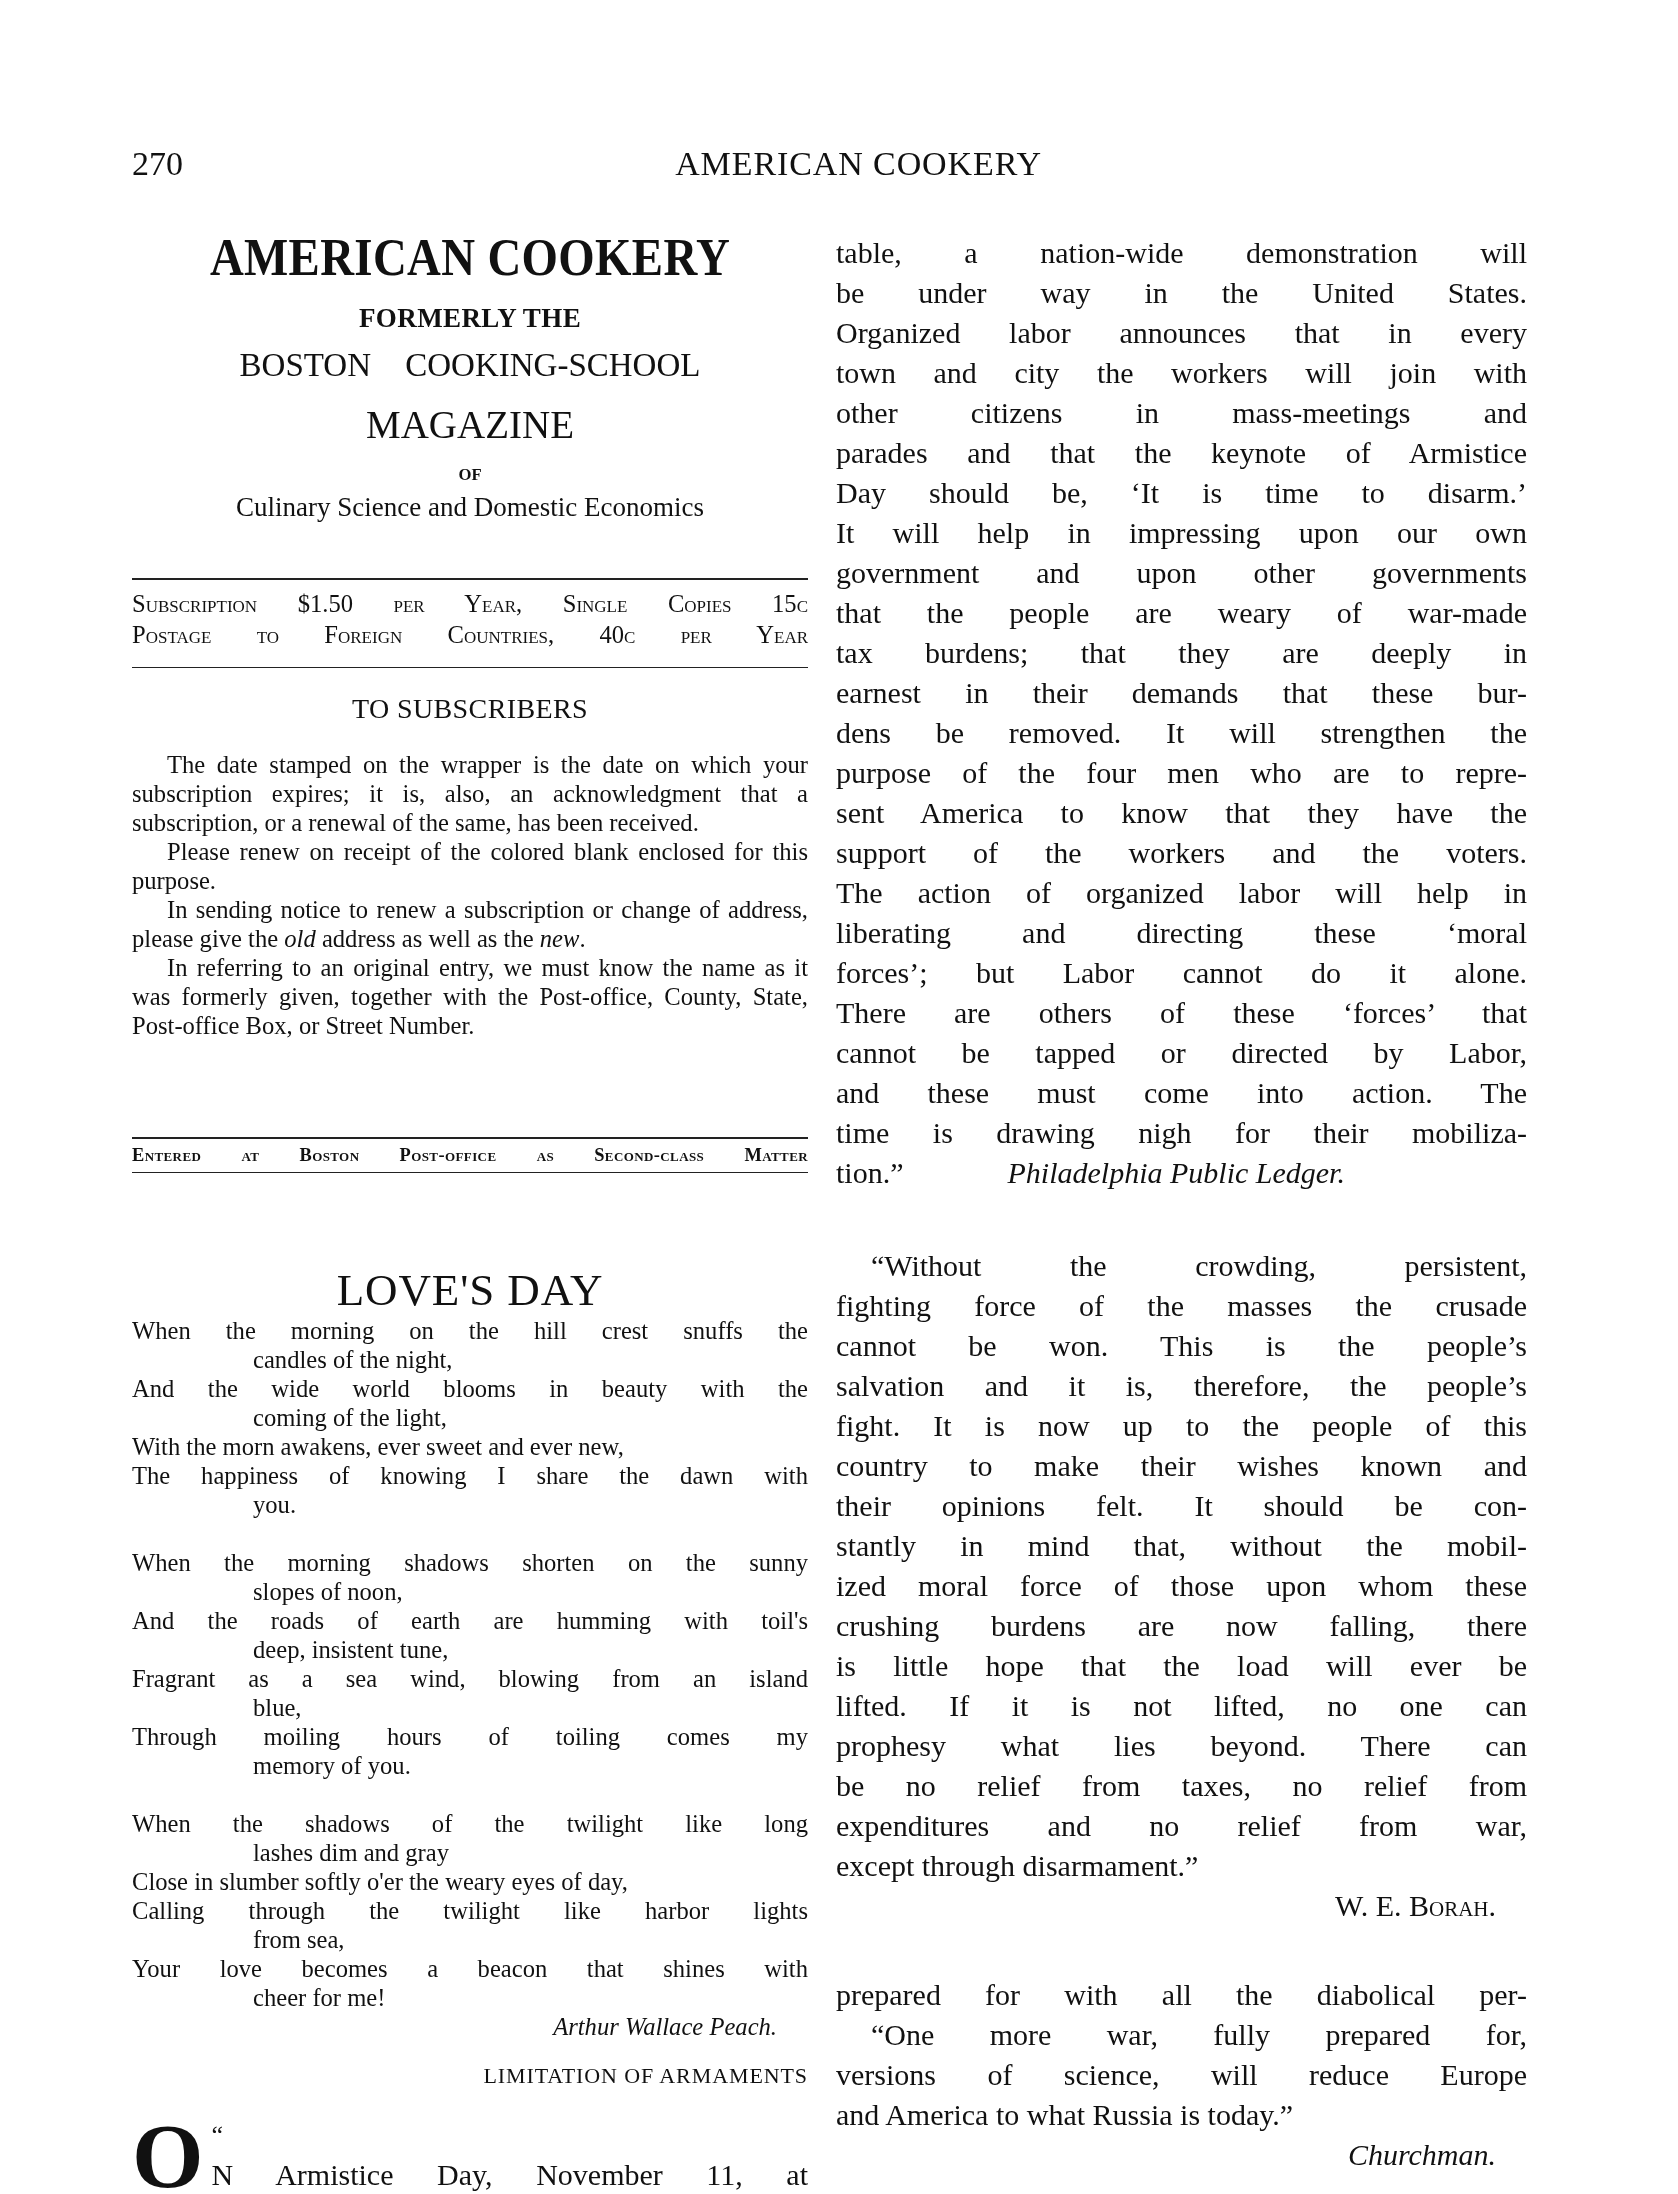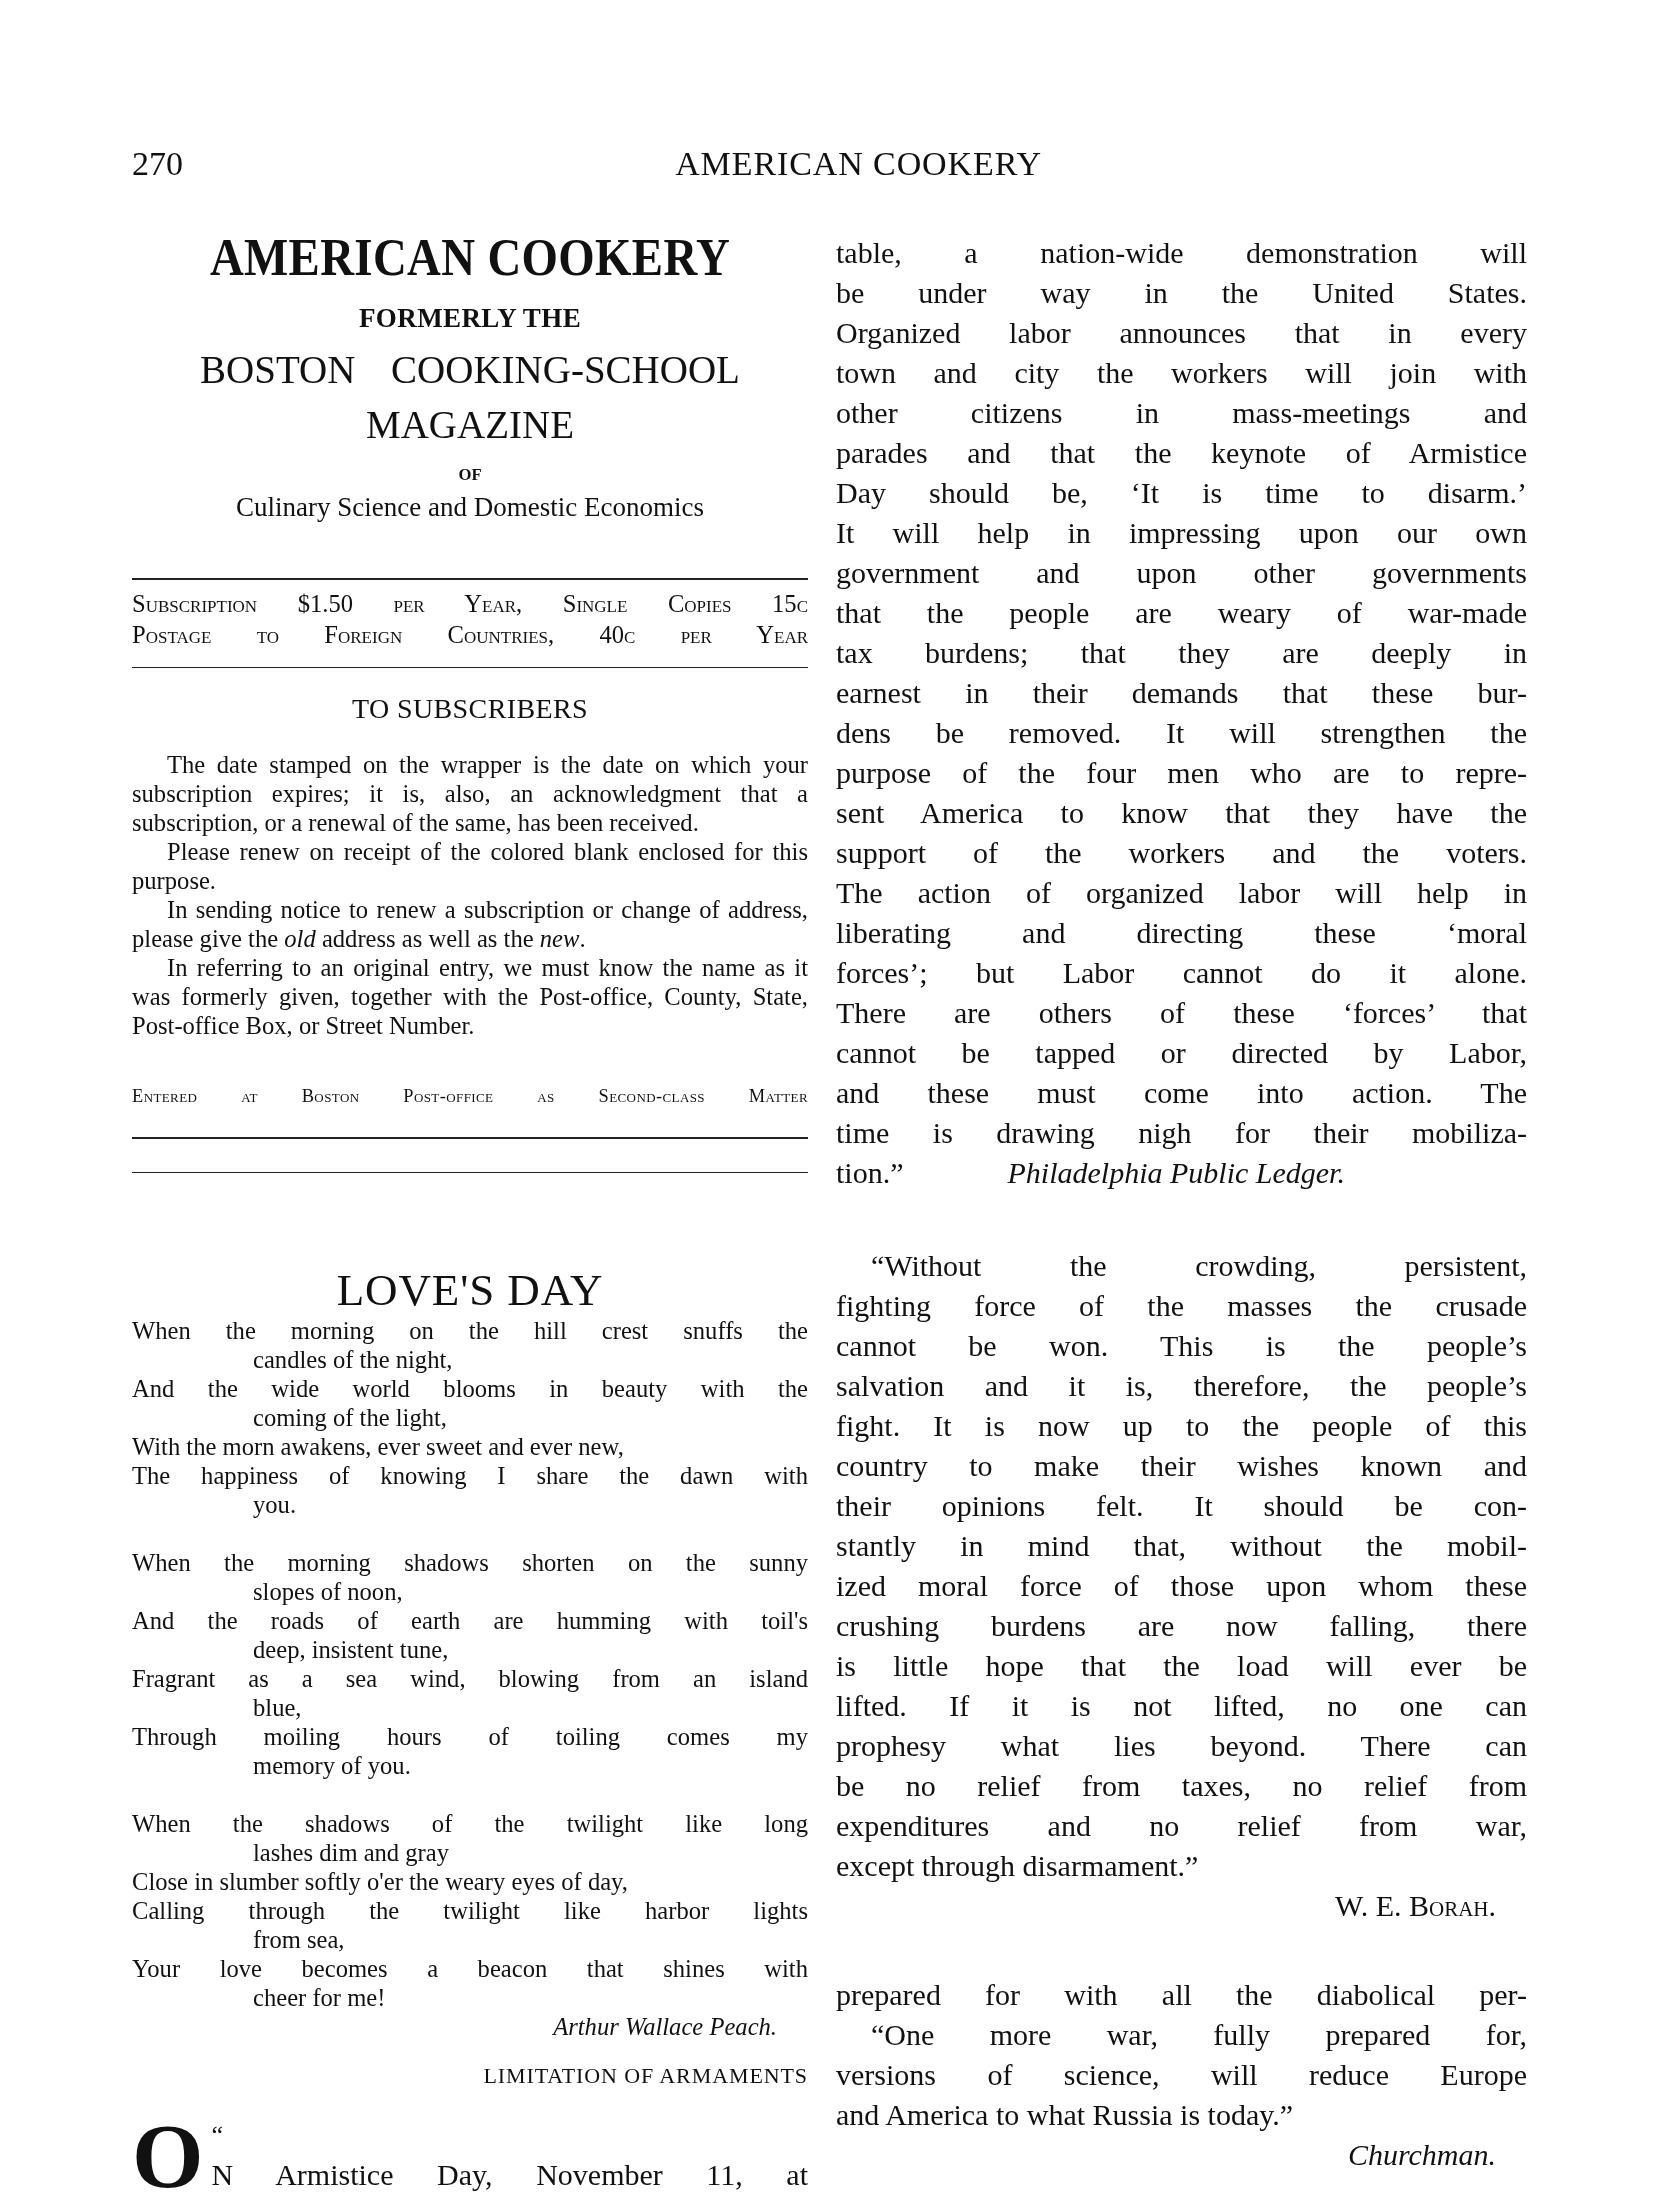--- a/index.html
+++ b/index.html
@@ -7,36 +7,36 @@
          font-family:"Liberation Serif","DejaVu Serif",serif; color:#111111; }
   .abs { position:absolute; }
   .pageno { left:132px; top:145px; font-size:34px; }
   .runhead { left:0; width:1678px; top:145px; text-align:center; font-size:34px; letter-spacing:0.9px; padding-left:39px; box-sizing:border-box; }
 
   .lcol { left:132px; width:676px; }
   .rcol { left:836px; width:691px; }
 
   .mast-title { top:228px; font-size:52px; text-align:center; letter-spacing:0.4px; font-weight:bold; transform:scaleX(0.9); transform-origin:center; }
   .mast-formerly { top:303px; font-size:27px; text-align:center; font-weight:bold; letter-spacing:0.4px; }
-  .mast-boston { top:347px; font-size:39px; text-align:center; word-spacing:26px; }
+  .mast-boston { top:347px; font-size:33px; text-align:center; word-spacing:26px; }
   .mast-magazine { top:402px; font-size:39px; text-align:center; }
   .mast-of { top:465px; font-size:16.7px; text-align:center; font-weight:bold; }
   .mast-sub { top:492px; font-size:27px; text-align:center; }
 
   .rule { height:2.2px; background:#222; }
   .rule.thin { height:1.3px; }
 
   .subs { top:588px; font-size:24.6px; font-weight:normal; line-height:31px; text-align:justify; text-align-last:justify; font-variant:small-caps; }
   .subs div { text-align-last:justify; }
 
   .tosub-h { top:693px; font-size:28px; text-align:center; letter-spacing:0.4px; }
   .tosub-body { top:750px; font-size:24.6px; line-height:29px; text-align:justify; }
   .tosub-body p { margin:0; text-indent:35px; }
 
-  .entered { top:1086px; font-size:18.4px; font-weight:normal; font-variant:small-caps; text-align:justify; text-align-last:justify; letter-spacing:0.4px; }
+  .entered { top:1145px; font-size:18.4px; font-weight:bold; font-variant:small-caps; text-align:justify; text-align-last:justify; letter-spacing:0.4px; }
 
   .poem-title { top:1264px; font-size:45px; text-align:center; letter-spacing:0.9px; }
   .poem { top:1316px; font-size:24.6px; line-height:29px; }
   .stanza { margin-bottom:29px; }
   .pl { text-align:justify; text-align-last:justify; }
   .pl.nojust { text-align-last:left; }
   .pc { padding-left:121px; }
   .poem-author { text-align:right; font-style:italic; padding-right:31px; margin-top:-29px; }
 
   .lim-title { top:2063px; font-size:22px; text-align:right; letter-spacing:0.9px; }

